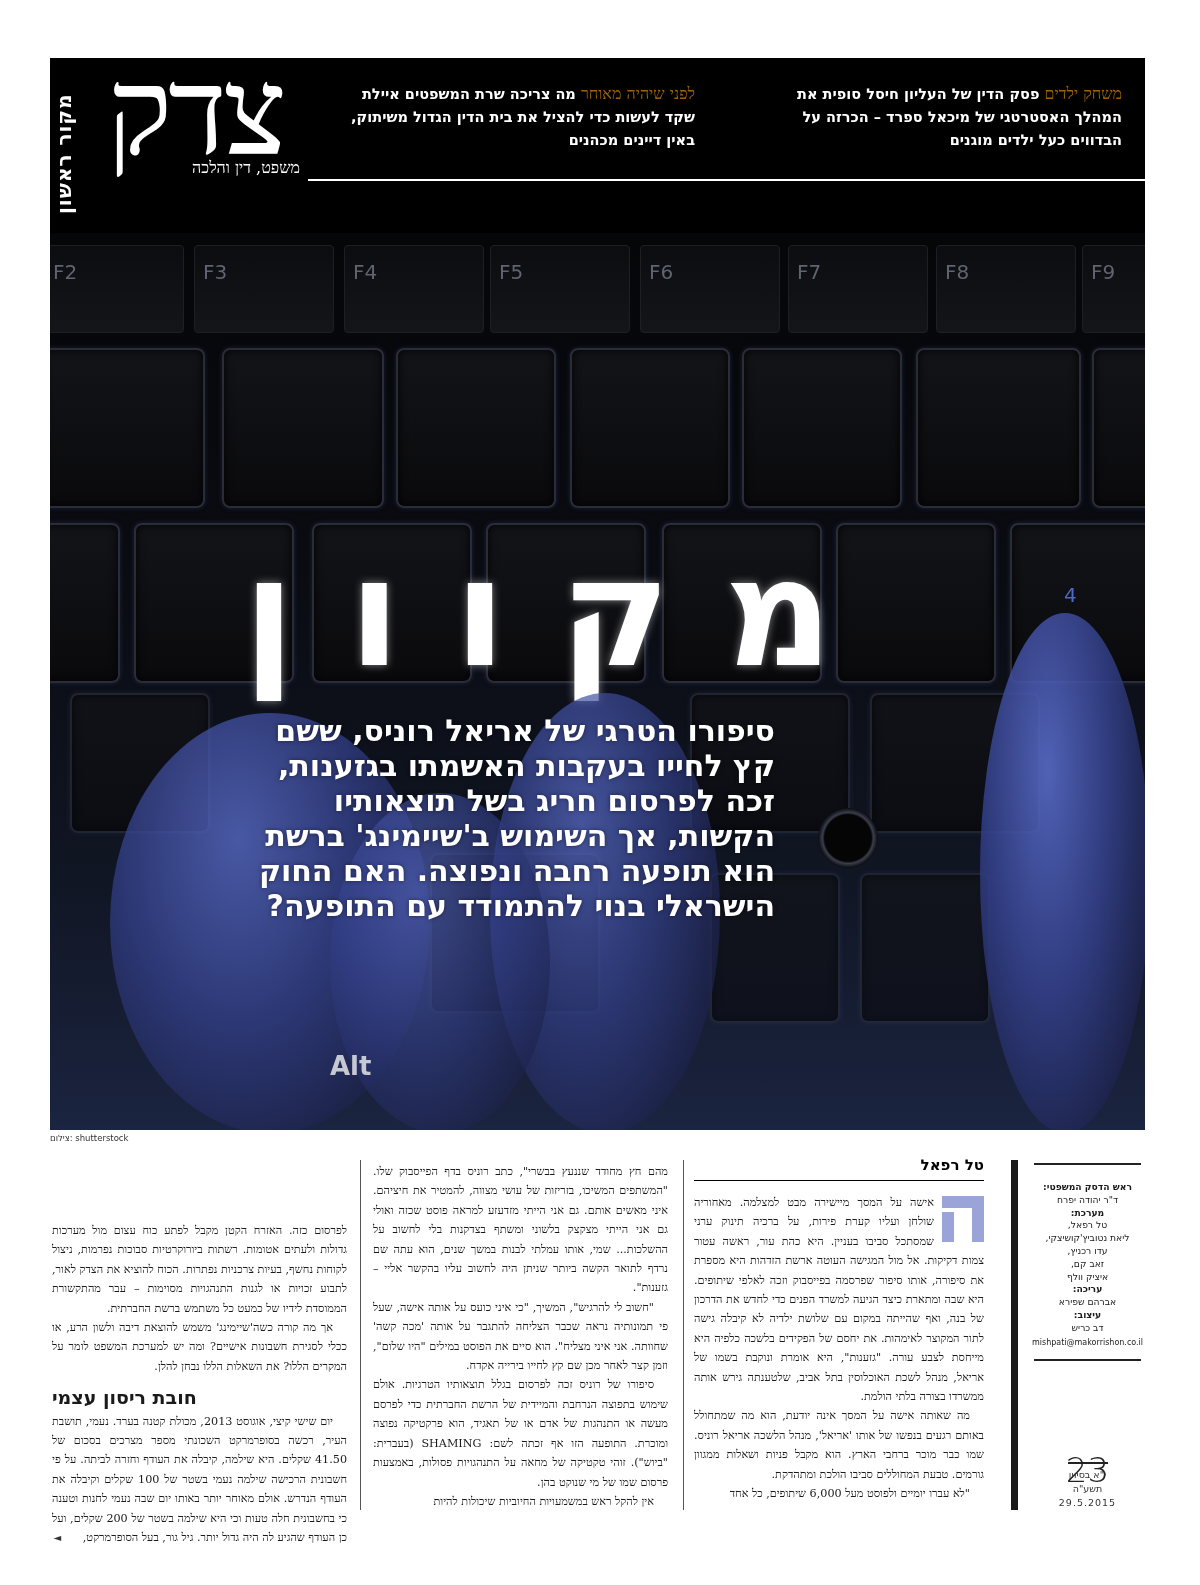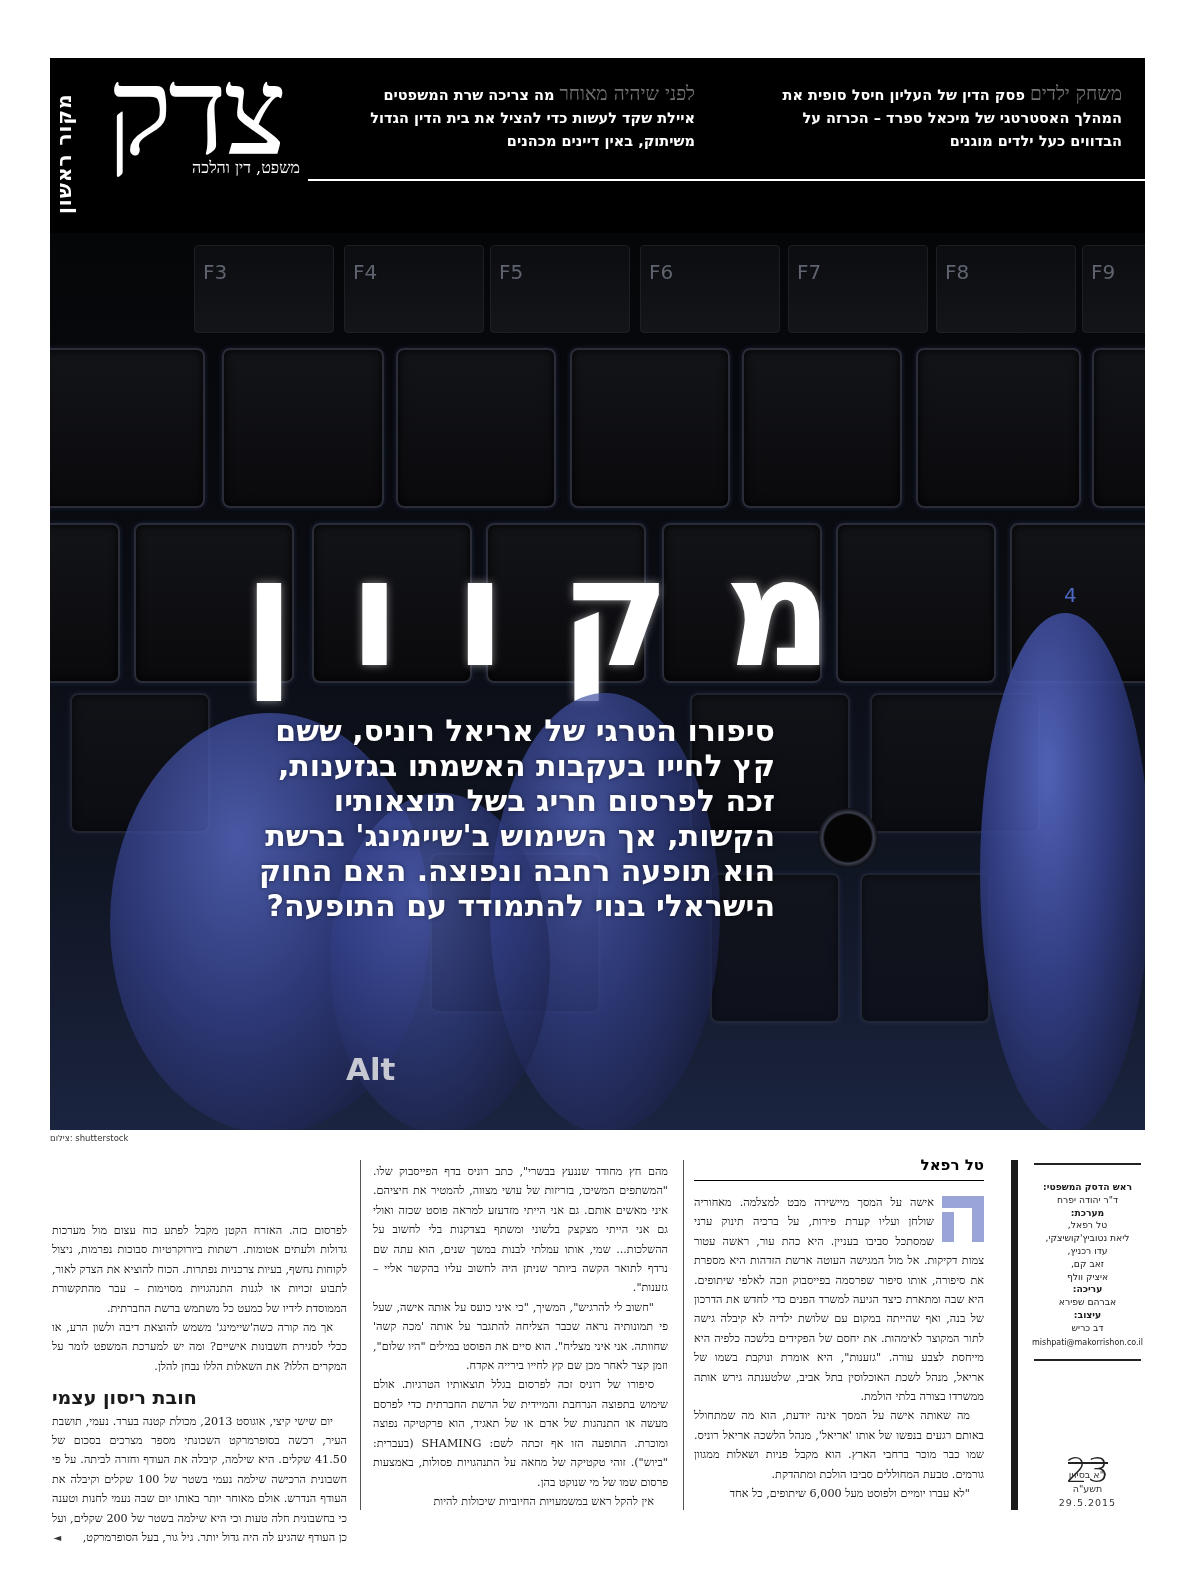--- a/index.html
+++ b/index.html
@@ -27,21 +27,21 @@
     color: #fff; font-family: "DejaVu Serif", serif; font-size: 16px;
     direction: rtl; text-align: right;
   }
   .header-rule {
     position: absolute; left: 258px; top: 121px; width: 837px; height: 2px; background: #fff;
   }
   .teaser {
     position: absolute; color: #fff; direction: rtl; text-align: right;
     font-family: "DejaVu Sans", sans-serif; font-weight: bold; font-size: 14.5px; line-height: 23px;
   }
-  .teaser .kicker { color: #737373; font-weight: normal; font-family: "DejaVu Serif", serif; font-size: 19px; }
+  .teaser .kicker { color: #a16207; font-weight: normal; font-family: "DejaVu Serif", serif; font-size: 16px; }
   .teaser-1 { left: 295px; top: 24px; width: 350px; }
   .teaser-2 { left: 700px; top: 24px; width: 372px; }
 
   
   .hero {
     position: absolute; left: 50px; top: 233px; width: 1095px; height: 897px; overflow: hidden;
     background: linear-gradient(180deg, #050608 0%, #0a0c12 40%, #101522 70%, #1b2440 100%);
   }
   .fkey-row { position: absolute; left: 0; top: 0; width: 100%; height: 100px; }
   .fkey {
@@ -66,21 +66,21 @@
   .finger {
     position: absolute; border-radius: 50%;
     background: radial-gradient(ellipse at 40% 30%, #5c6fd0 0%, #33408a 45%, #1b2046 80%, transparent 100%);
     opacity: 0.85;
   }
   .trackpoint {
     position: absolute; left: 768px; top: 575px; width: 60px; height: 60px; border-radius: 50%;
     background: radial-gradient(circle, #050505 55%, #3a3e4d 60%, #0d0e12 70%);
   }
   .alt-key {
-    position: absolute; left: 296px; top: 818px; color: #c6c9d2; font-size: 31px; font-weight: bold;
+    position: absolute; left: 280px; top: 818px; color: #c6c9d2; font-size: 26px; font-weight: bold;
   }
   .lower-keys { position: absolute; left: 0; top: 450px; width: 100%; height: 450px; }
   .deck {
     position: absolute; left: 205px; top: 480px; width: 520px; height: 175px;
     direction: rtl; text-align: right; color: #fff;
     font-family: "DejaVu Sans", sans-serif; font-weight: bold; font-size: 30px; line-height: 35px;
     text-shadow: 0 0 4px rgba(0,0,0,0.5);
   }
   .photo-credit {
     position: absolute; left: 50px; top: 1133px; font-size: 8.5px; color: #333;
@@ -151,20 +151,21 @@
     <span>מה צריכה שרת המשפטים איילת שקד לעשות כדי להציל את בית הדין הגדול משיתוק, באין דיינים מכהנים</span>
   </div>
   <div class="teaser teaser-2">
     <span class="kicker">משחק ילדים</span>
     <span>פסק הדין של העליון חיסל סופית את המהלך האסטרטגי של מיכאל ספרד – הכרזה על הבדווים כעל ילדים מוגנים</span>
   </div>
 </div>
 
 <div class="hero">
   <div class="fkey-row">
+    <div class="fkey" style="left:-6px">F2</div>
     <div class="fkey" style="left:144px">F3</div>
     <div class="fkey" style="left:294px">F4</div>
     <div class="fkey" style="left:440px">F5</div>
     <div class="fkey" style="left:590px">F6</div>
     <div class="fkey" style="left:738px">F7</div>
     <div class="fkey" style="left:886px">F8</div>
     <div class="fkey" style="left:1032px">F9</div>
   </div>
 
   <div class="key-row" style="top:115px">

